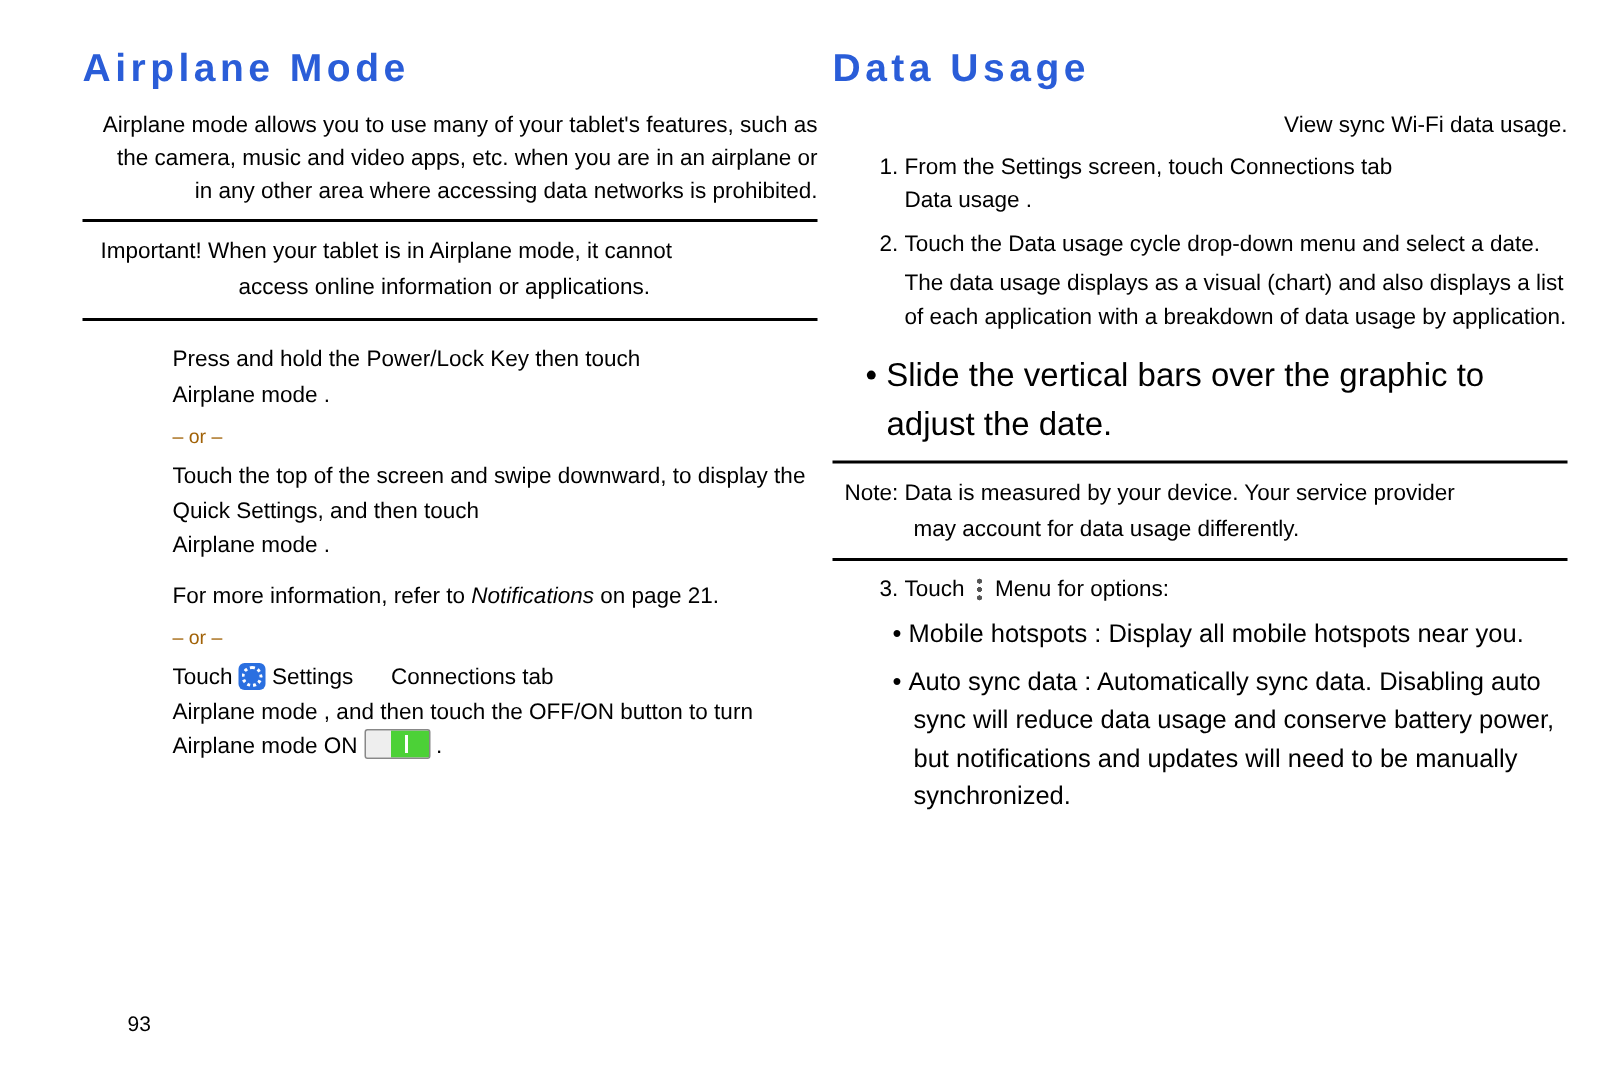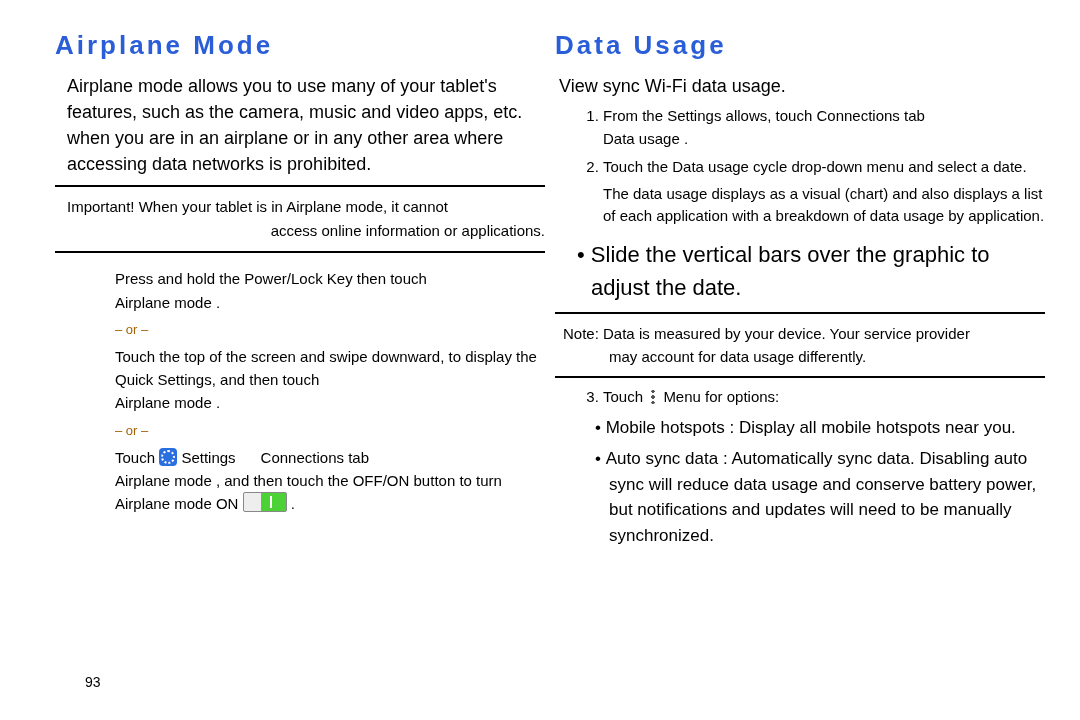--- a/index.html
+++ b/index.html
@@ -28,38 +28,39 @@
 
   h2.section-title {
     font-family: Arial, Helvetica, sans-serif;
     color: #2a5dd8;
     font-size: 26px;
     letter-spacing: 3px;
     font-weight: 600;
     margin: 0 0 12px 0;
   }
   p.intro {
-    font-size: 18px;
+    font-size: 15px;
     line-height: 1.45;
     margin: 0 0 6px 0;
     padding-left: 12px;
+    text-align: right;
   }
   hr.rule {
     border: none;
     border-top: 2.5px solid #000;
     margin: 8px 0 8px 0;
   }
   .important {
     font-size: 15px;
     line-height: 1.6;
     padding-left: 12px;
   }
   .important-label { display: inline; }
   .important-body-l1 { display: inline; }
-  .important-body-l2 { display: block; padding-left: 92px; text-align: right; }
+  .important-body-l2 { display: block; padding-left: 92px; }
 
   .body-block {
     font-size: 15px;
     line-height: 1.55;
     padding-left: 60px;
     margin-top: 14px;
   }
   .body-block .medium { font-family: Arial, Helvetica, sans-serif; }
   .or {
     font-size: 13px;
@@ -183,20 +184,25 @@
       <span>.</span>
     </div>
     <div class="or">– or –</div>
 
     <div class="body-block" style="margin-top:4px;">
       <span>Touch the top of the screen and swipe downward, to display the Quick Settings, and then touch </span><br>
       <span class="medium">Airplane mode</span>
       <span>.</span>
     </div>
 
+    <div class="body-block" style="margin-top:10px;">
+      <span>For more information, refer to </span>
+      <span class="serif-med" style="font-style:italic;">Notifications</span>
+      <span> on page 21.</span>
+    </div>
     <div class="or">– or –</div>
 
     <div class="body-block" style="margin-top:4px;">
       <span>Touch </span>
       <span class="settings-icon"></span>
       <span class="medium">Settings</span>
       &nbsp;&nbsp;&nbsp;&nbsp;
       <span class="medium">Connections</span>
       <span> tab </span>
       <br>
@@ -210,21 +216,21 @@
   </div>
 
   <div class="col col-right">
     <h2 class="section-title">Data Usage</h2>
     <p class="intro" style="padding-left:4px;">View sync Wi-Fi data usage.</p>
 
     <ol class="steps">
       <li>
         <span>From the </span>
         <span class="medium">Settings</span>
-        <span> allows, touch </span>
+        <span> screen, touch </span>
         <span class="medium">Connections</span>
         <span> tab </span>
         <br>
         <span class="medium">Data usage</span>
         <span>.</span>
       </li>
       <li>
         <span>Touch the </span>
         <span class="medium">Data usage cycle</span>
         <span> drop-down menu and select a date.</span>

